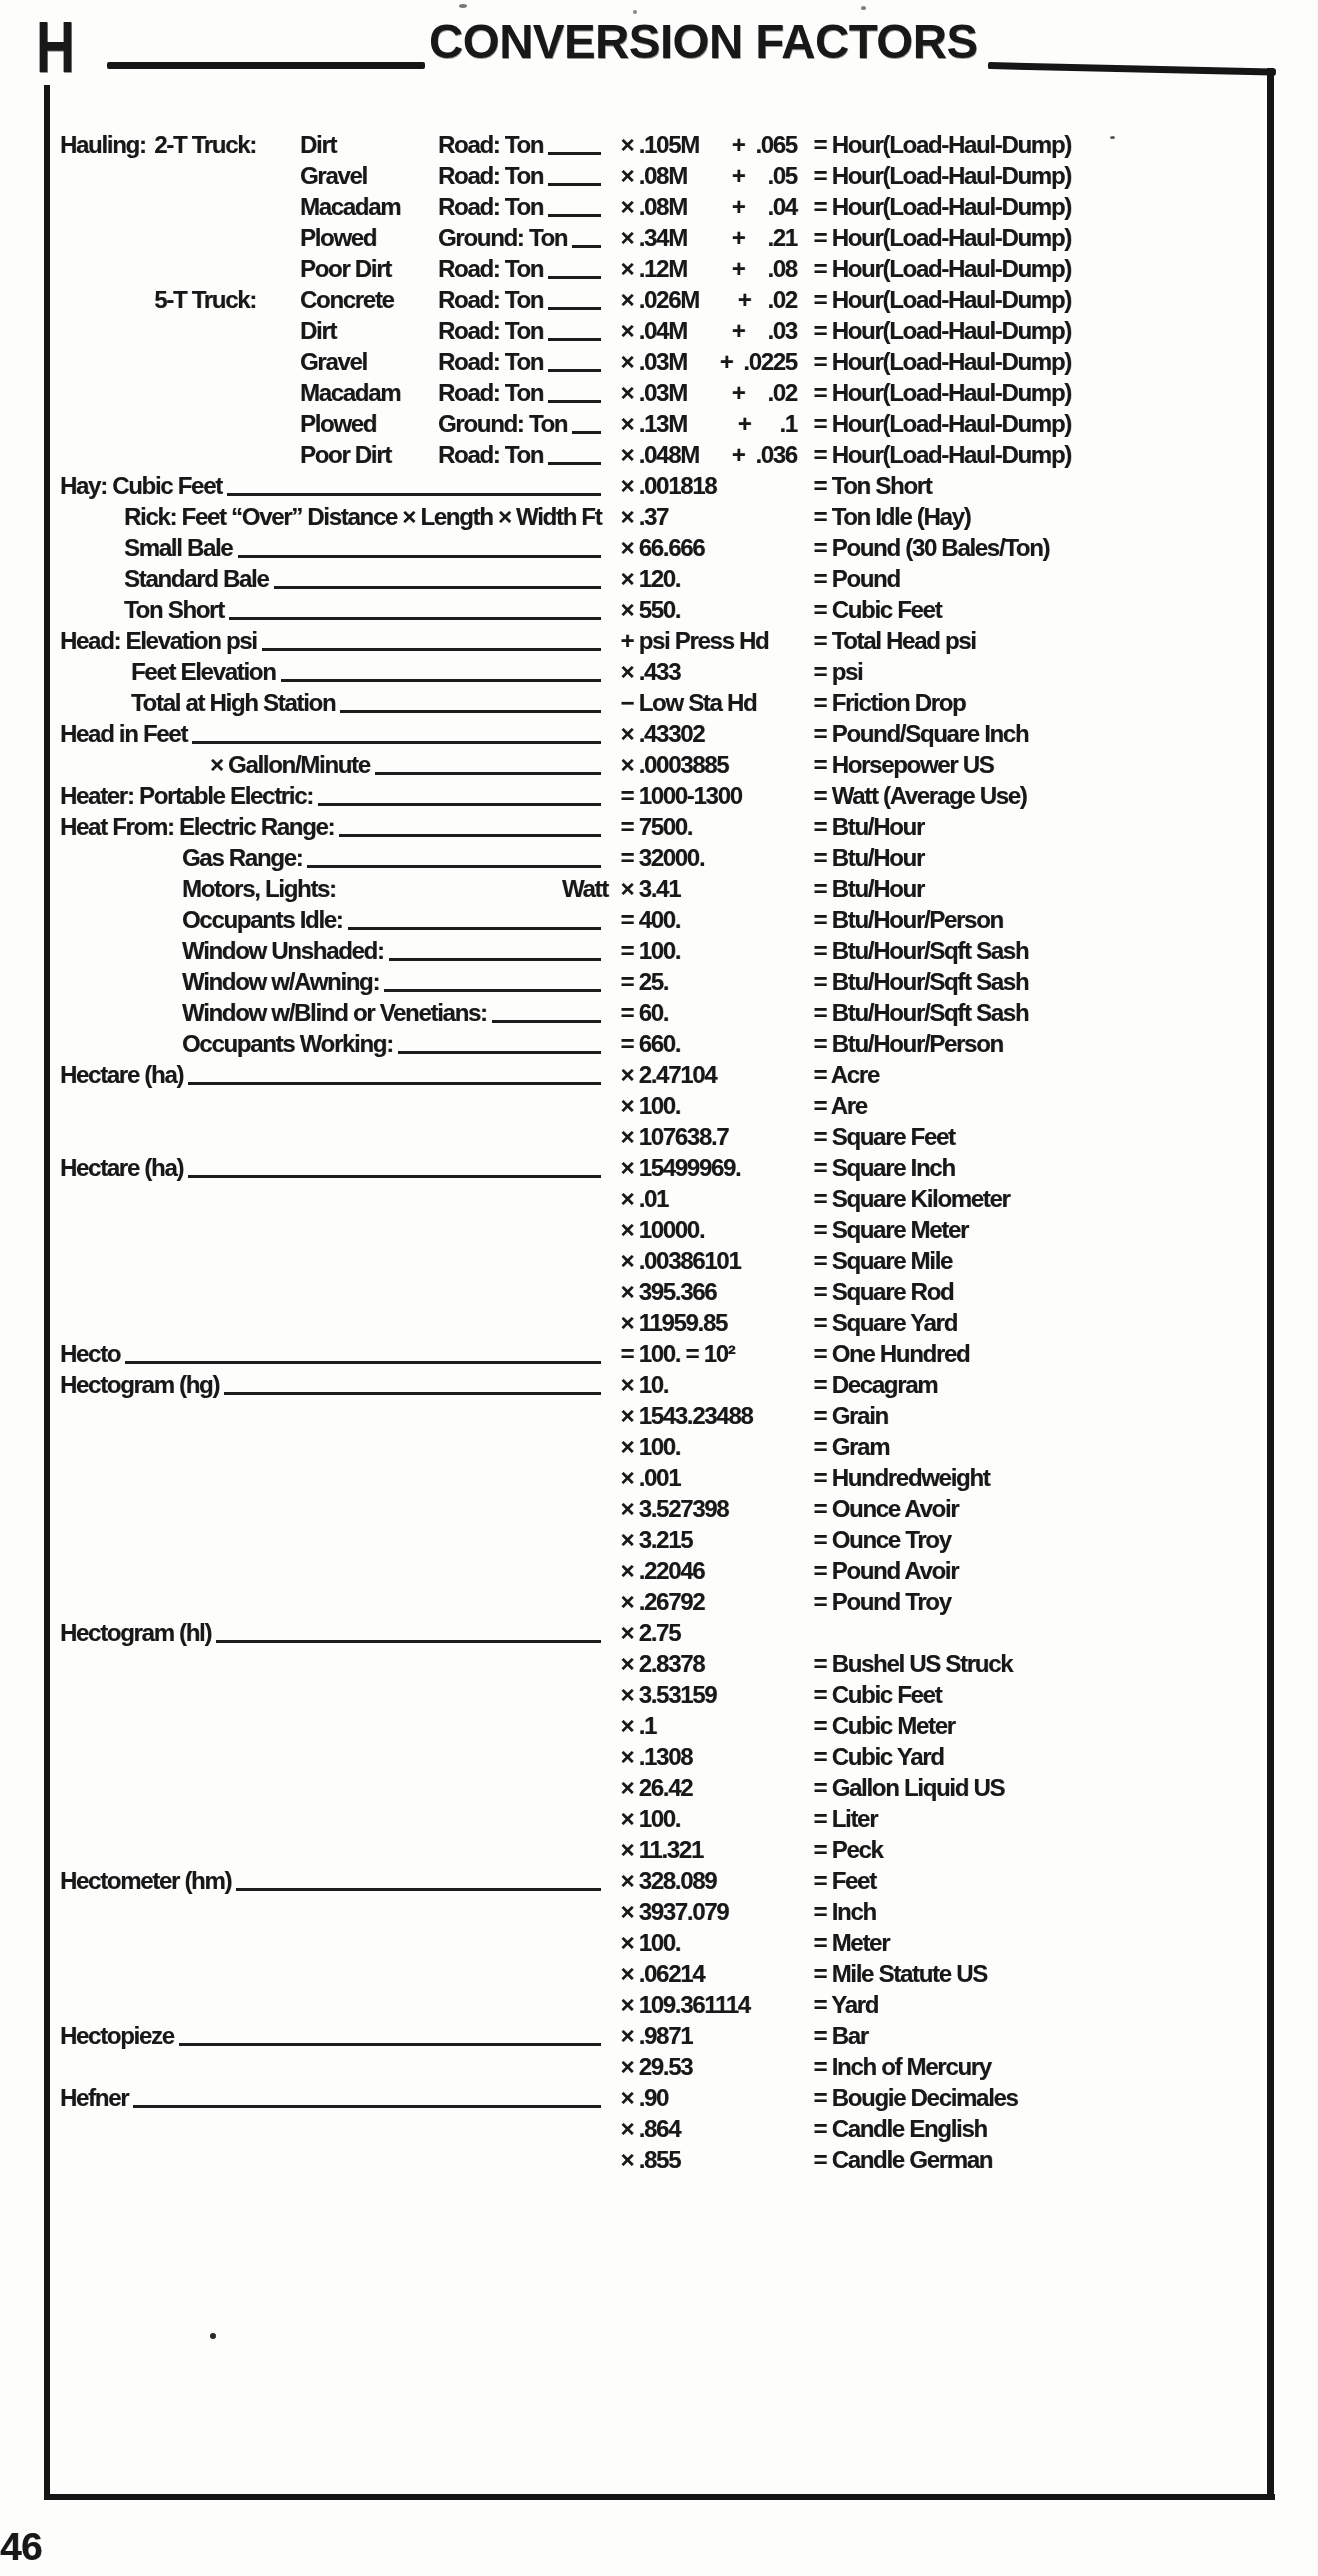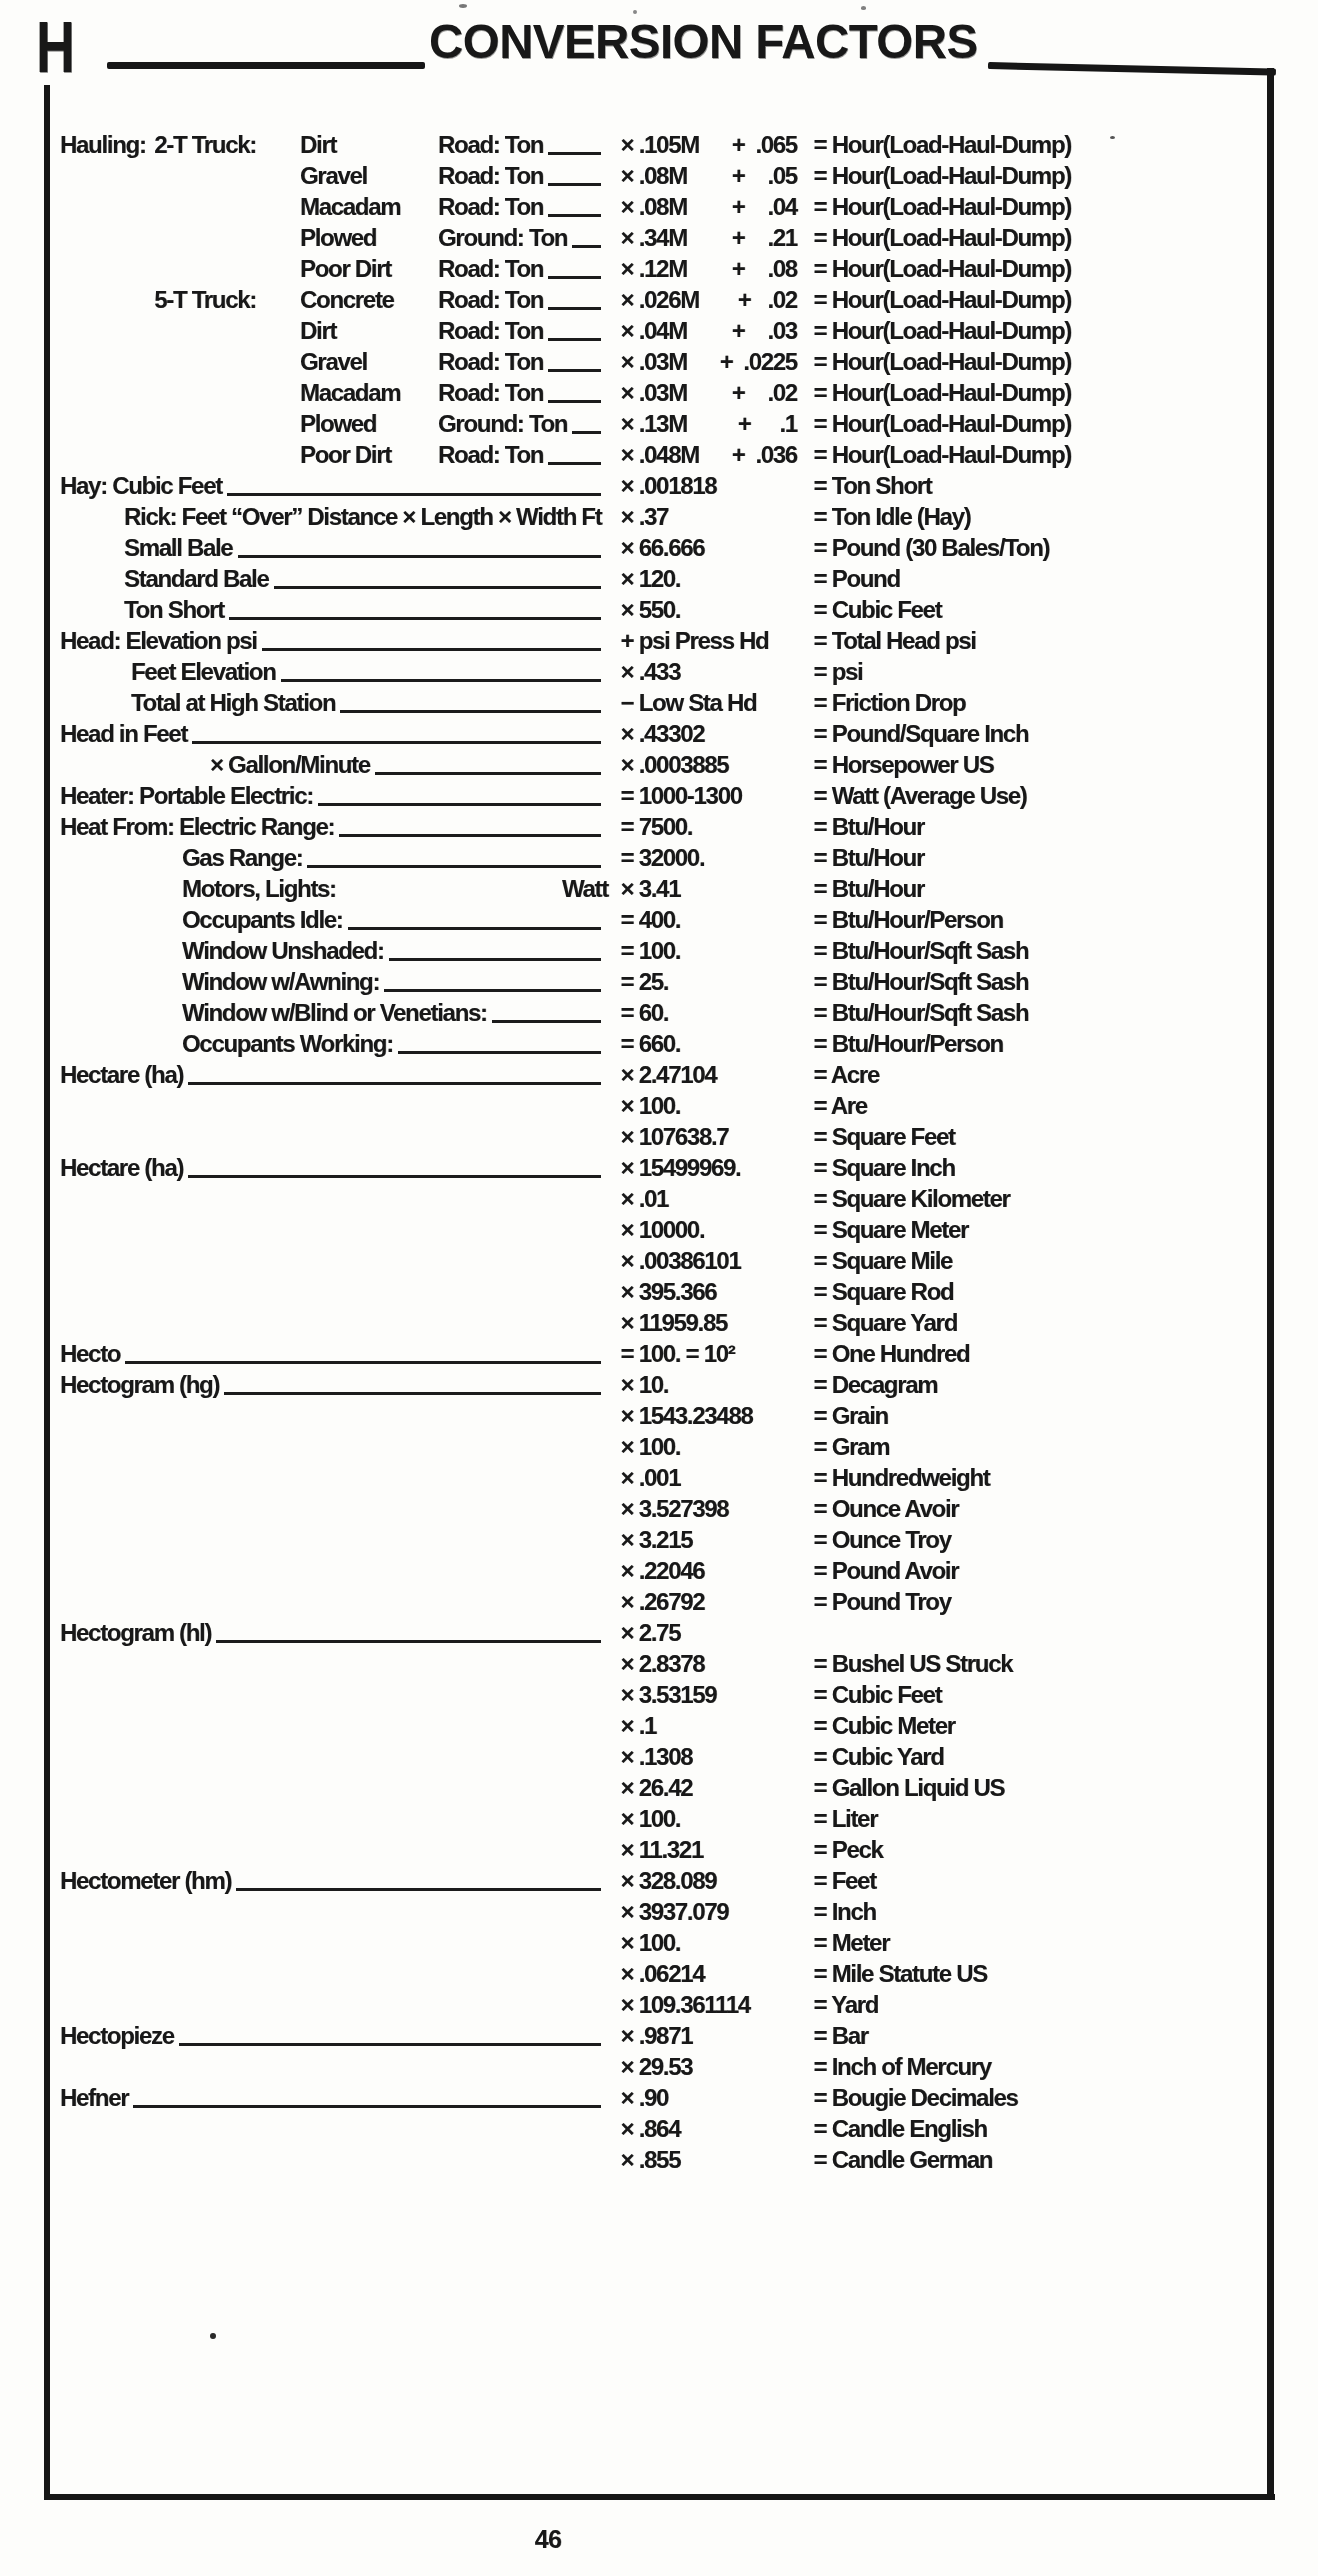--- a/index.html
+++ b/index.html
@@ -37,22 +37,22 @@
   .terr{width:138px;margin-left:44px;}
   .ind{display:inline-block;}
   .fill{flex:1 1 auto !important;border-bottom:3.2px solid #1c1c1c;margin:0 7.7px 3.9px 5.1px;min-width:11.6px;}
   .sp{flex:1 1 auto !important;}
   .rl{margin-right:1px;}
   .fcol{flex:0 0 193px;margin-left:11.6px;display:flex;align-items:flex-end;}
   .fcol.h{justify-content:space-between;padding-right:16.7px;}
   .fcol.h .f2{margin-left:22px;}
   .rcol{flex:1 1 auto;display:flex;align-items:flex-end;}
   
-  .pageno{position:absolute;left:0;top:2525px;width:1096px;text-align:center;
-          font-size:25px;letter-spacing:-0.6px;text-shadow:0.4px 0.4px 0 rgba(0,0,0,.4);}
+  .pageno{position:absolute;left:0;top:2525px;width:1096px;text-align:left;
+          font-size:39px;letter-spacing:-0.6px;text-shadow:0.4px 0.4px 0 rgba(0,0,0,.4);}
   
   .speck{position:absolute;background:#4a4a4a;border-radius:50%;}
   .sk1{left:459px;top:3.9px;width:8.3px;height:3.9px;background:#777;}
   .sk2{left:633px;top:10.3px;width:3.9px;height:3.9px;background:#888;}
   .sk3{left:861px;top:6.4px;width:5.1px;height:3.2px;background:#808080;}
   .sk4{left:1110px;top:136px;width:5.1px;height:3.2px;background:#555;}
   .sk5{left:210px;top:2333px;width:5.8px;height:5.8px;background:#2a2a2a;}
 </style>
 </head>
 <body>

